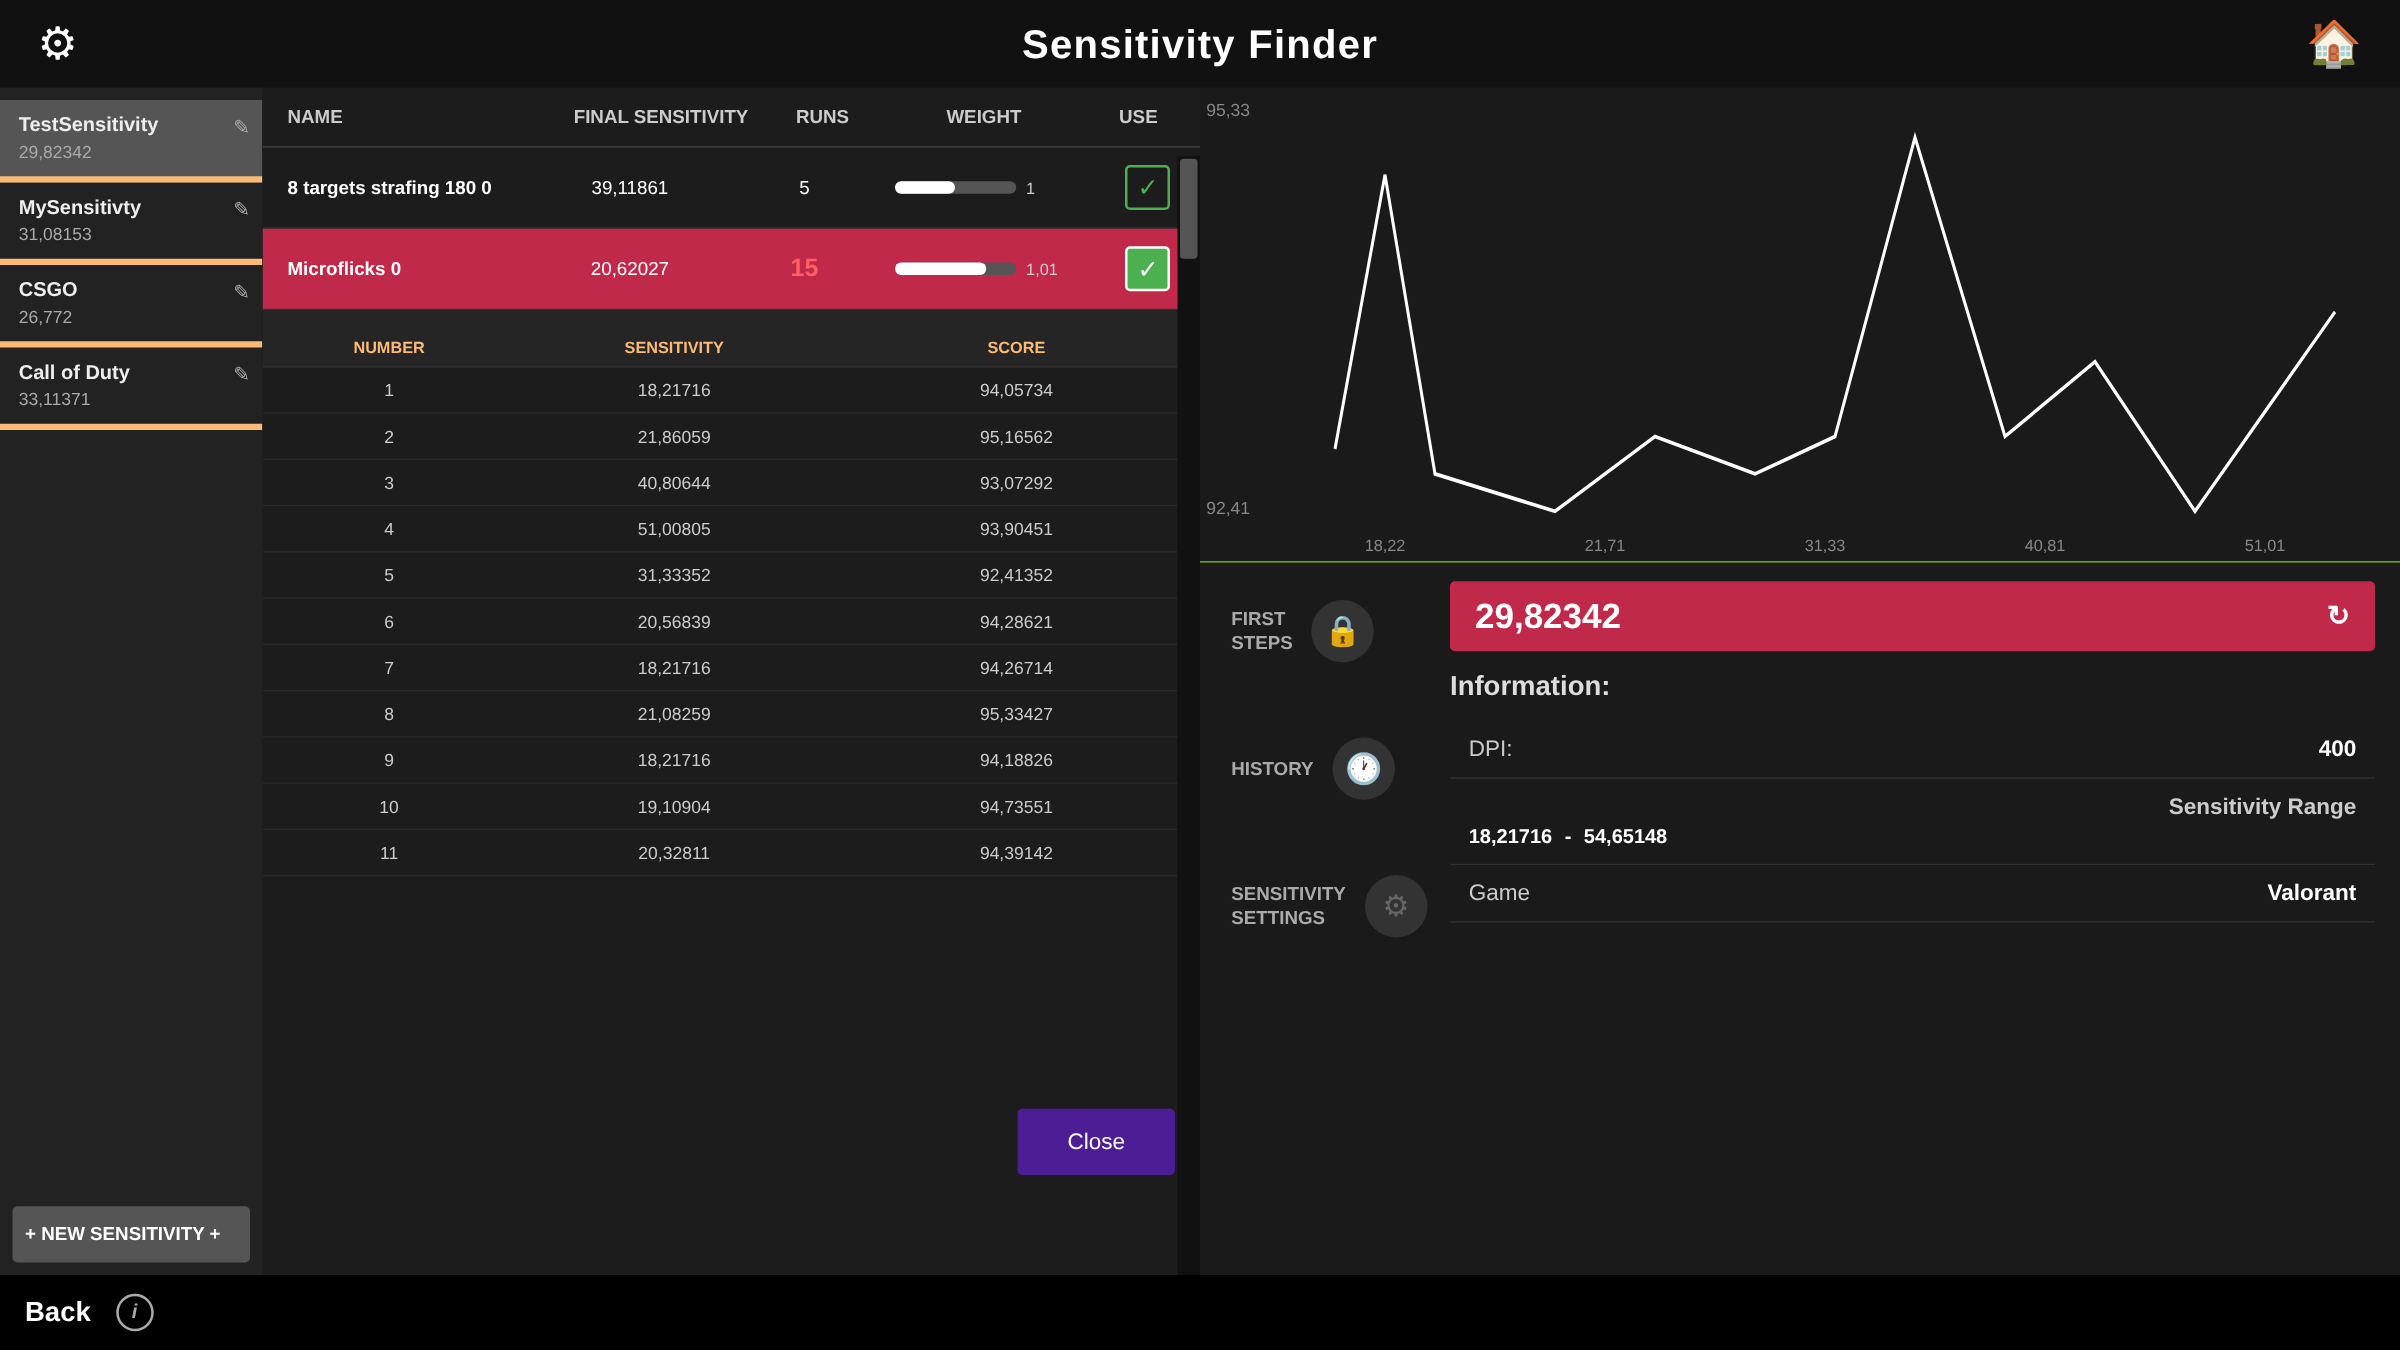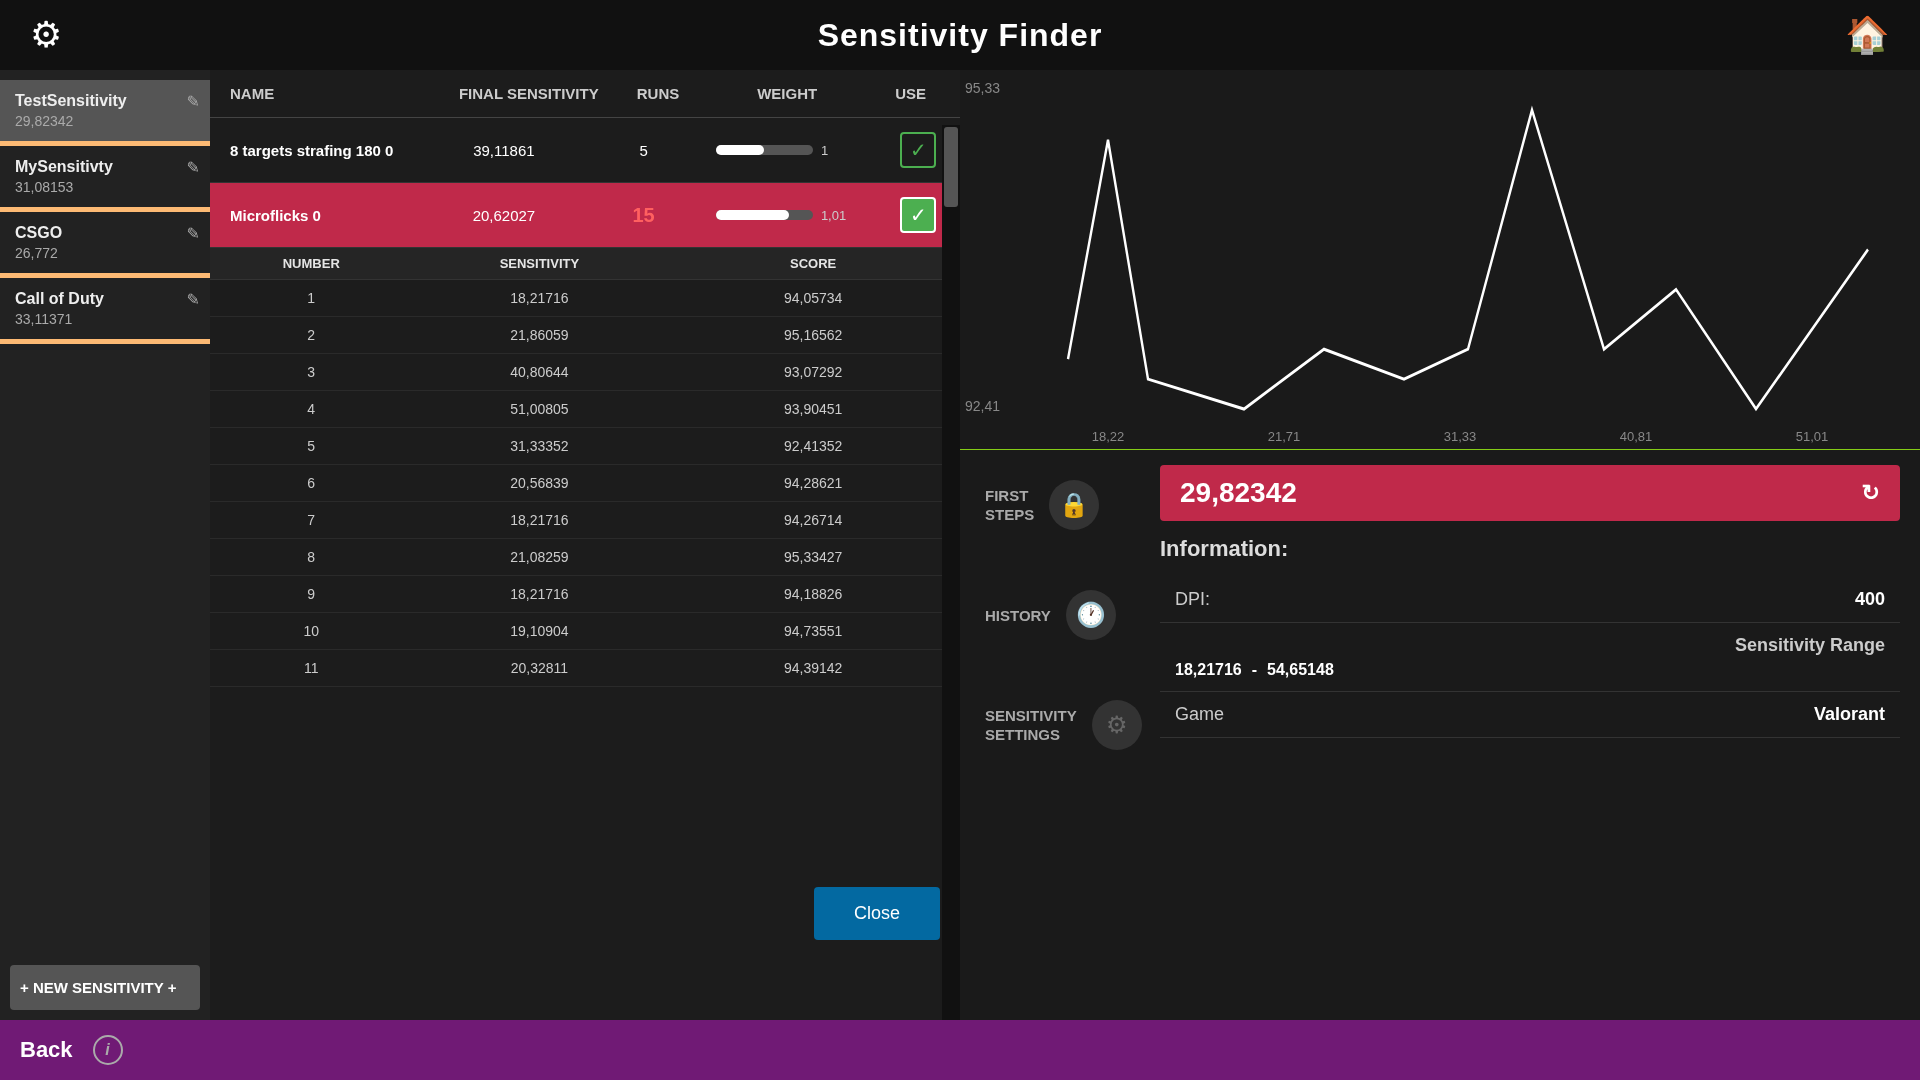--- a/index.html
+++ b/index.html
@@ -199,22 +199,23 @@
     .sub-table-header {
       display: grid;
       grid-template-columns: 1fr 1.5fr 1.5fr;
       padding: 8px 10px;
       background: #252525;
       border-bottom: 1px solid #333;
     }
     .sub-table-header span {
       font-size: 13px;
       font-weight: bold;
-      color: #e5e5e5;
+      color: #fdba74;
       text-align: center;
+      margin-top: 14px;
     }
     .sub-row {
       display: grid;
       grid-template-columns: 1fr 1.5fr 1.5fr;
       padding: 10px 10px;
       border-bottom: 1px solid #2a2a2a;
     }
     .sub-row span {
       font-size: 14px;
       color: #ccc;
@@ -236,21 +237,21 @@
       background: #555;
       margin: 2px;
       border-radius: 3px;
     }
 
     
     .close-btn {
       position: absolute;
       bottom: 80px;
       right: 20px;
-      background: #0369a1;
+      background: #4c1d95;
       color: #fff;
       border: none;
       padding: 16px 40px;
       font-size: 18px;
       cursor: pointer;
       border-radius: 4px;
       margin-left: 38px;
     }
 
     
@@ -378,21 +379,21 @@
       font-size: 16px;
     }
 
     
     .bottom-bar {
       position: absolute;
       bottom: 0;
       left: 0;
       right: 0;
       height: 60px;
-      background: #701a75;
+      background: #000000;
       display: flex;
       align-items: center;
       padding: 0 20px;
       gap: 20px;
     }
     .back-btn {
       font-size: 22px;
       font-weight: bold;
       color: #fff;
       cursor: pointer;

